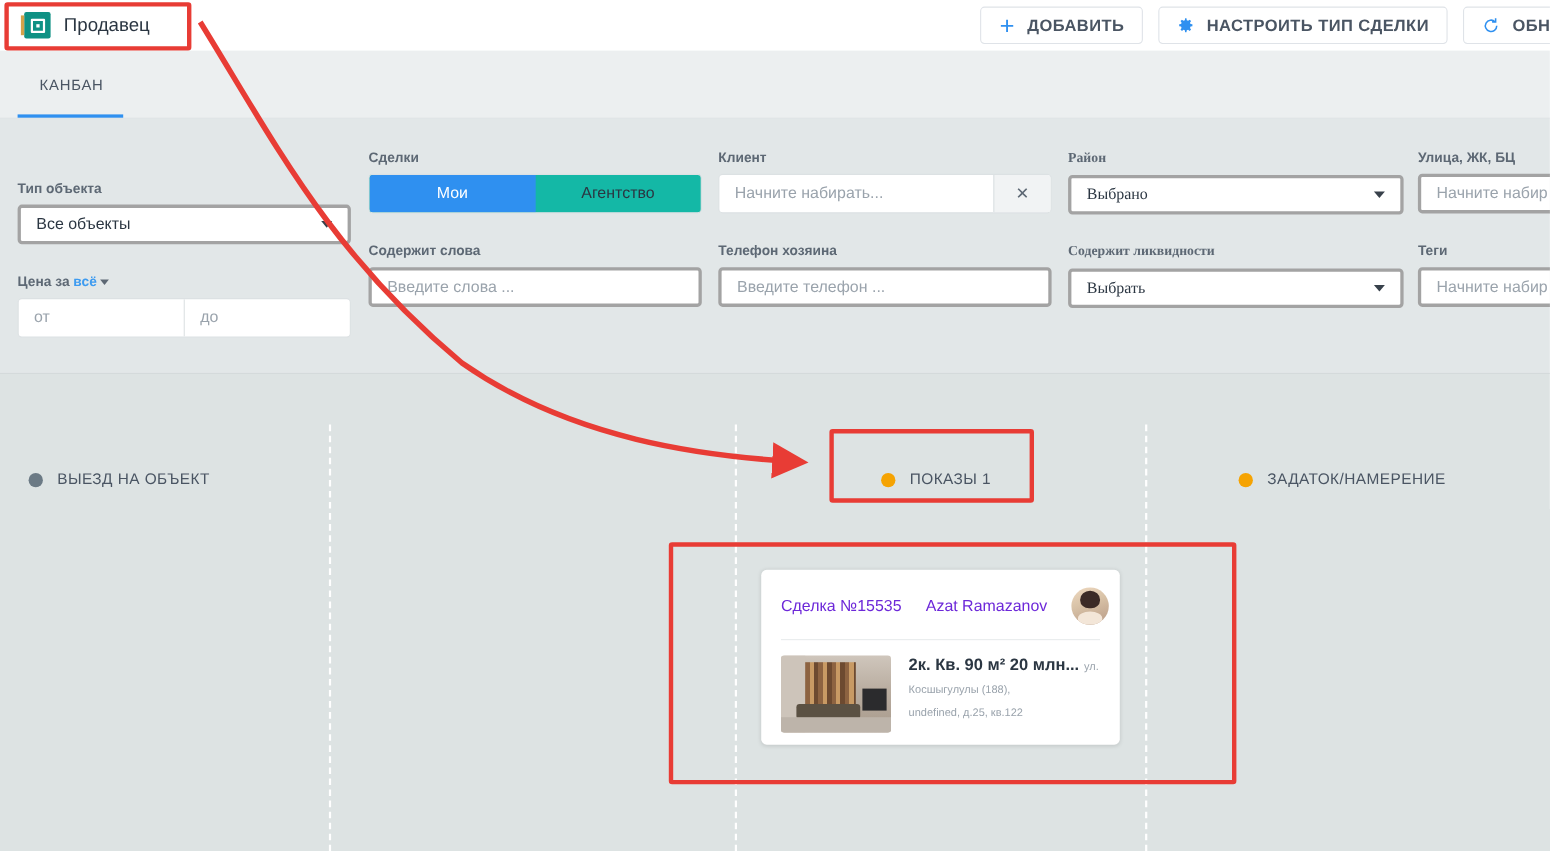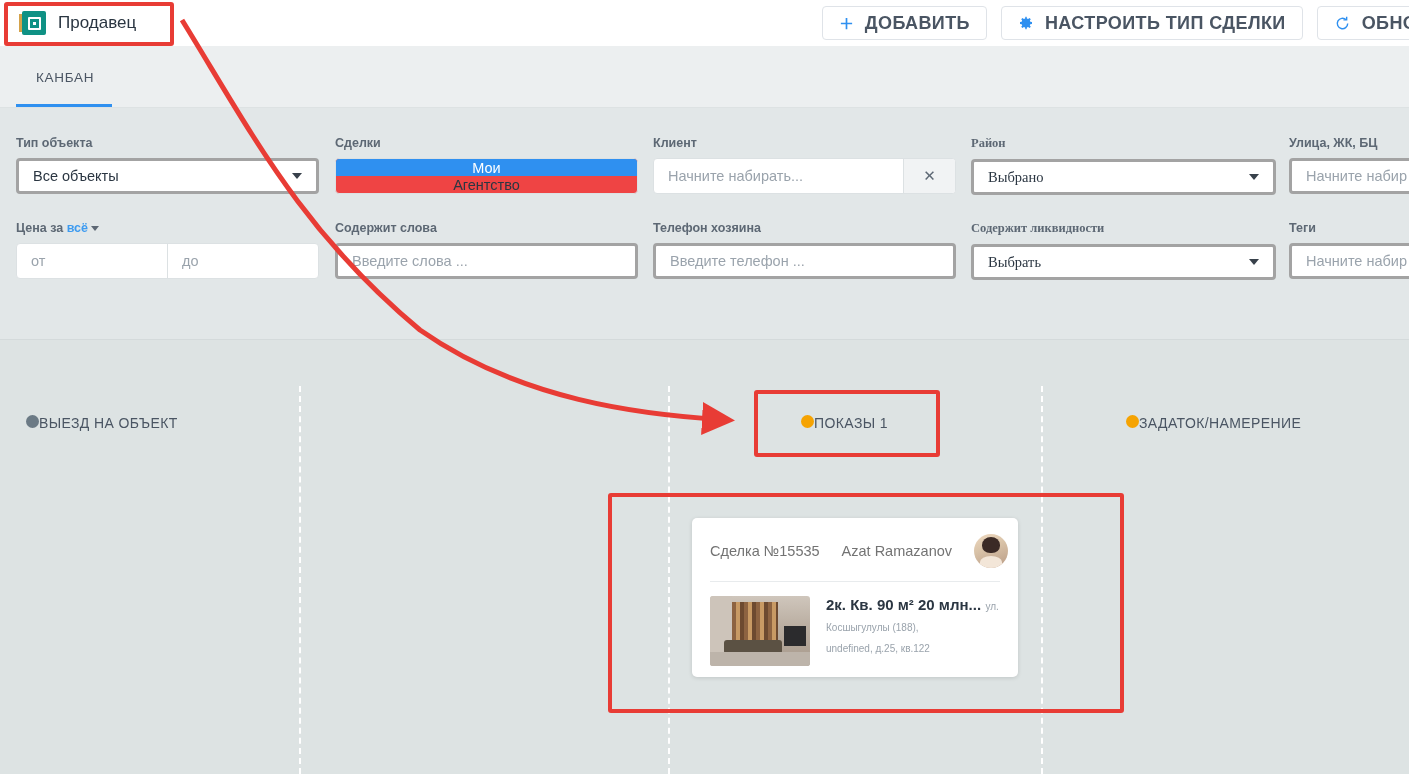--- a/index.html
+++ b/index.html
@@ -40,21 +40,21 @@
   .topbar-actions {
     margin-left: auto; display: flex; align-items: center; gap: 14px;
     padding-right: 0px;
   }
   .tbtn {
     height: 34px; border: 1px solid #dfe3e8; border-radius: 4px;
     background: #fff; display: flex; align-items: center; gap: 11px;
     padding: 0 16px; cursor: pointer; white-space: nowrap;
   }
   .tbtn .lbl {
-    font-size: 18px; font-weight: bold; color: #4a5563; letter-spacing: .4px;
+    font-size: 15px; font-weight: bold; color: #4a5563; letter-spacing: .4px;
   }
   .ic { color: #2f90f0; display: flex; align-items: center; }
 
   
   .tabstrip {
     position: absolute; top: 46px; left: 0; width: 1409px; height: 62px;
     background: #eceff0; border-bottom: 1px solid #dde2e3;
   }
   .tab {
     position: absolute; left: 16px; top: 0; height: 62px;
@@ -71,21 +71,21 @@
   
   .filters {
     position: absolute; top: 108px; left: 0; width: 1409px; height: 232px;
     background: #e2e7e8;
     border-bottom: 1px solid #d4dadb;
   }
   .frow { position: absolute; left: 0; width: 1409px; display: flex; }
   .frow1 { top: 28px; }
   .frow2 { top: 113px; }
   .fcell { padding-left: 16px; }
-  .fcell.c1 { width: 334px; }
+  .fcell.c1 { width: 334px; margin-top: 28px; }
   .fcell.c2 { width: 318px; }
   .fcell.c3 { width: 318px; }
   .fcell.c4 { width: 318px; font-family: Liberation Serif, serif; }
   .fcell.c5 { width: 320px; }
   .flabel {
     font-size: 12.5px; font-weight: bold; color: #5d6874;
     margin-bottom: 8px; display: block; white-space: nowrap;
   }
   .flabel .link { color: #3d9bf0; }
   .caret-sm {
@@ -102,21 +102,21 @@
   .fctrl.w303 { width: 303px; }
   .fctrl.w305 { width: 305px; }
   .select { justify-content: space-between; cursor: pointer; }
   .caret {
     width: 0; height: 0;
     border-left: 5px solid transparent; border-right: 5px solid transparent;
     border-top: 6px solid #38414b;
   }
   .seg {
     display: flex; width: 303px; height: 36px;
-    border: 1px solid #dce1e3; border-radius: 4px; overflow: hidden; background: #ef4444; flex-direction: column;
+    border: 1px solid #dce1e3; border-radius: 4px; overflow: hidden; background: #14b8a6;
   }
   .seg > div {
     flex: 1; display: flex; align-items: center; justify-content: center;
     font-size: 14.5px; color: #2b3642; cursor: pointer;
   }
   .seg > div.on { background: #2f90f0; color: #fff; }
   .pair { display: flex; width: 303px; height: 36px;
     border: 1px solid #dce1e3; border-radius: 4px; overflow: hidden; background: #fff; }
   .pair > div {
     flex: 1; display: flex; align-items: center; padding: 0 14px;
@@ -149,40 +149,40 @@
   
   .kanban {
     position: absolute; top: 340px; left: 0; width: 1409px; height: 434px;
     background: #dde3e3;
   }
   .kdiv {
     position: absolute; top: 46px; width: 0;
     border-left: 2px dashed #ffffff; height: 388px;
   }
   .khead {
-    position: absolute; display: flex; align-items: flex-start; 
+    position: absolute; display: flex; align-items: flex-end; gap: 13px;
     height: 28px;
   }
   .kdot { width: 13px; height: 13px; border-radius: 50%; }
   .khlbl {
     font-size: 14px; color: #4a5563; letter-spacing: .4px;
     font-family: "Liberation Sans Narrow", "Liberation Sans", sans-serif;
     white-space: nowrap;
   }
 
   
   .card {
     position: absolute; left: 692px; top: 518px; width: 326px; height: 159px;
     background: #ffffff; border-radius: 5px;
     box-shadow: 0 1px 4px rgba(0,0,0,.13);
     padding: 16px 18px 0 18px;
   }
   .card-head { display: flex; align-items: center; gap: 22px; padding-bottom: 13px; }
   .card-id, .card-client {
-    font-size: 14.5px; color: #737373; cursor: pointer; white-space: nowrap;
+    font-size: 14.5px; color: #6d28d9; cursor: pointer; white-space: nowrap;
   }
   .avatar {
     margin-left: auto; width: 34px; height: 34px; border-radius: 50%;
     overflow: hidden; flex: none;
     background: linear-gradient(160deg,#efd9c0 0%,#d9c3a8 40%,#b89a85 100%);
     position: relative;
   }
   .avatar::before {
     content:""; position:absolute; left:8px; top:3px; width:18px; height:16px;
     background:#3b2a26; border-radius:50% 50% 45% 45%;

